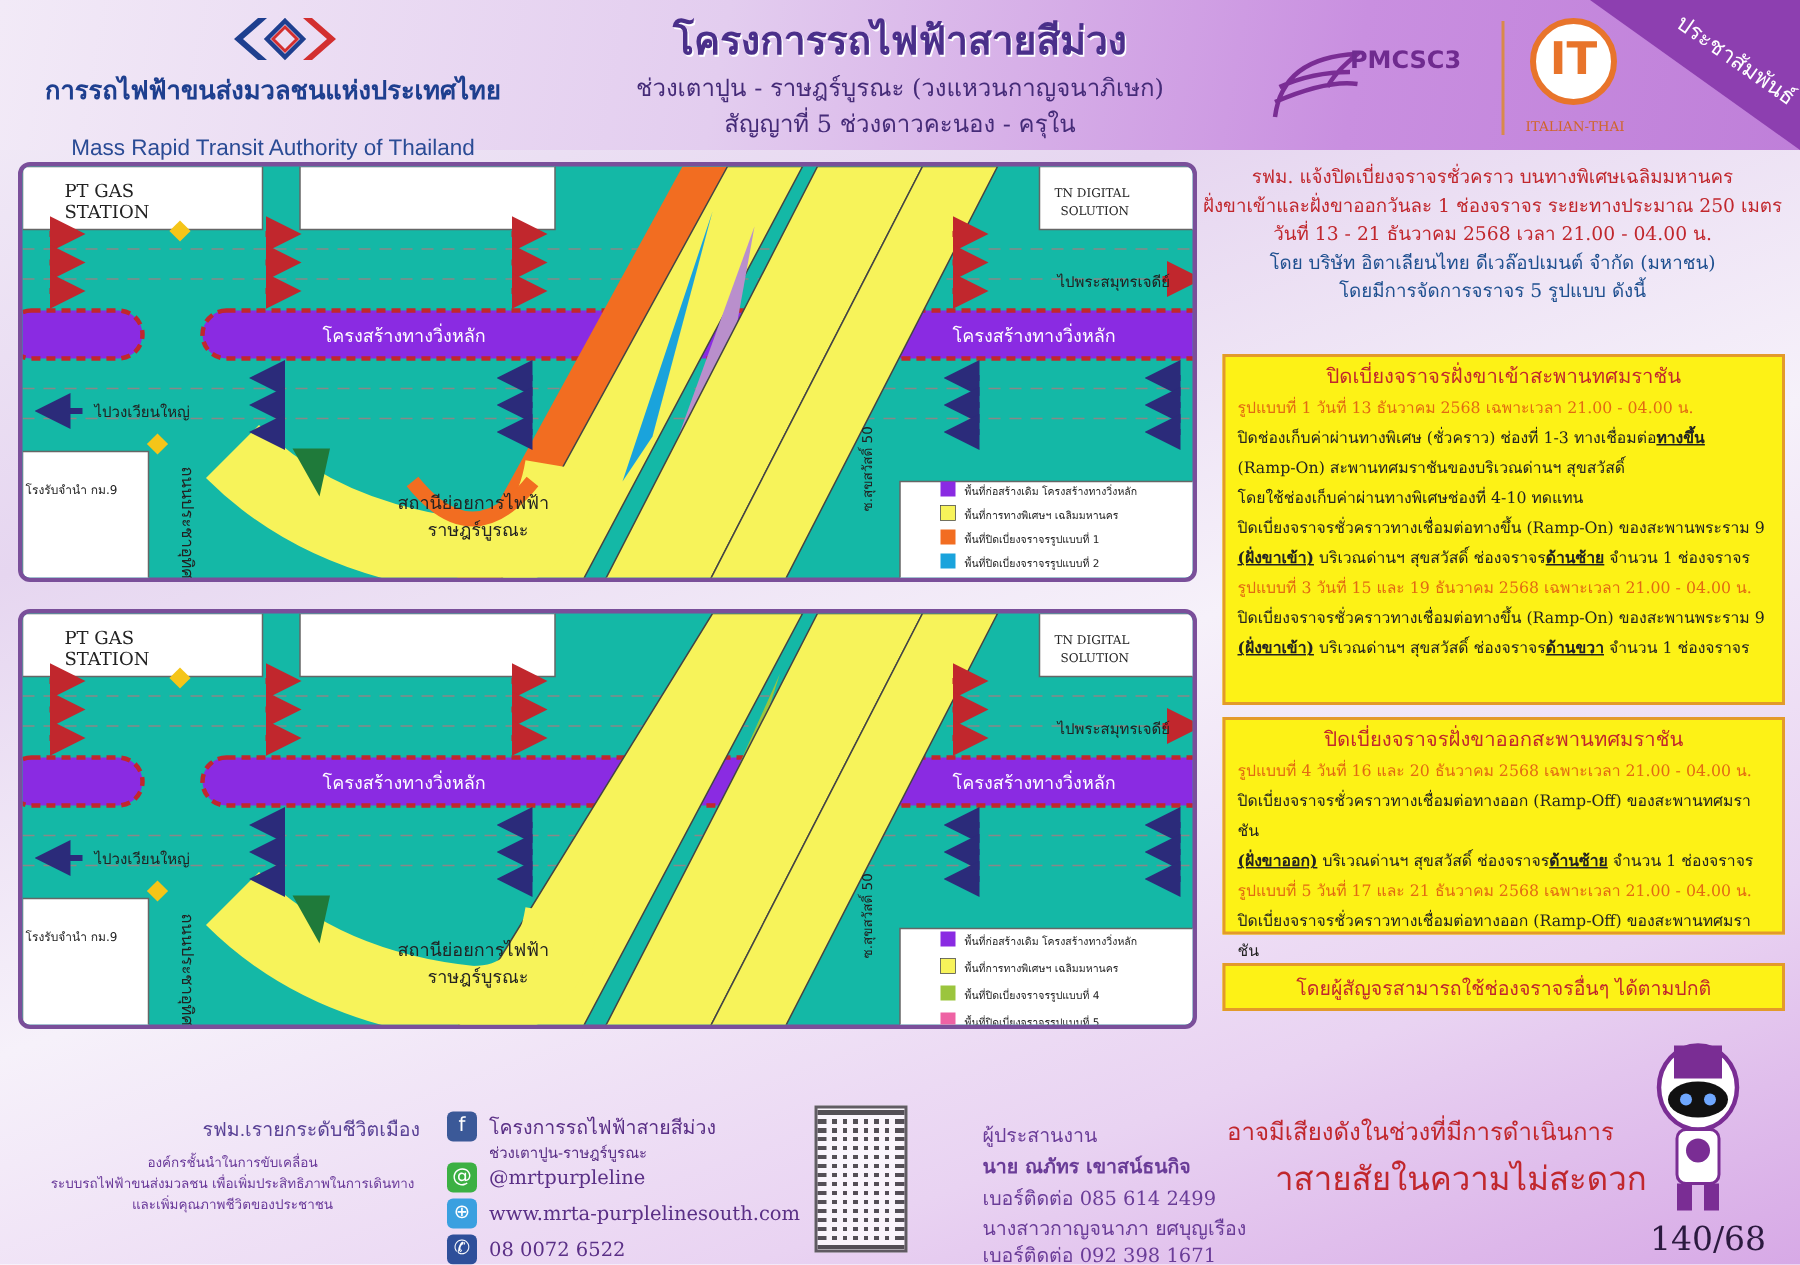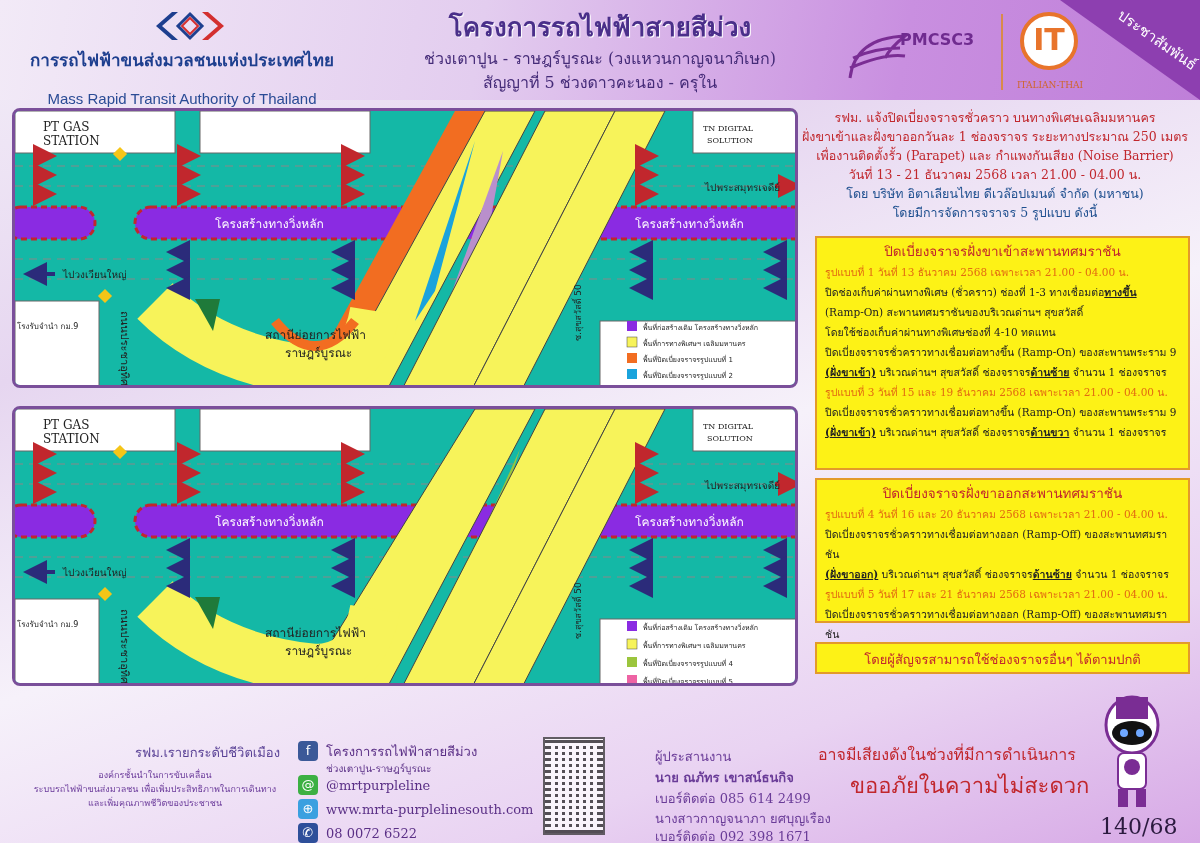--- a/index.html
+++ b/index.html
@@ -269,21 +269,20 @@
         <text x="628" y="257" font-size="7" fill="#222" font-family="DejaVu Sans, sans-serif">พื้นที่ปิดเบี่ยงจราจรรูปแบบที่ 4</text>
       <rect x="612" y="266" width="10" height="10" fill="#ee63a4"></rect>
         <text x="628" y="275" font-size="7" fill="#222" font-family="DejaVu Sans, sans-serif">พื้นที่ปิดเบี่ยงจราจรรูปแบบที่ 5</text>
     </g>
   </svg>
 </div>
 
 <div class="notice">
   <div class="red">รฟม. แจ้งปิดเบี่ยงจราจรชั่วคราว บนทางพิเศษเฉลิมมหานคร</div>
   <div class="red">ฝั่งขาเข้าและฝั่งขาออกวันละ 1 ช่องจราจร ระยะทางประมาณ 250 เมตร</div>
-  <div class="red">เพื่องานติดตั้งรั้ว (Parapet) และ กำแพงกันเสียง (Noise Barrier)</div>
   <div class="red">วันที่ 13 - 21 ธันวาคม 2568 เวลา 21.00 - 04.00 น.</div>
   <div class="blue">โดย บริษัท อิตาเลียนไทย ดีเวล๊อปเมนต์ จำกัด (มหาชน)</div>
   <div class="blue">โดยมีการจัดการจราจร 5 รูปแบบ ดังนี้</div>
 </div>
 
 <div class="ybox ybox1">
   <h3>ปิดเบี่ยงจราจรฝั่งขาเข้าสะพานทศมราชัน</h3>
   <div class="o">รูปแบบที่ 1 วันที่ 13 ธันวาคม 2568 เฉพาะเวลา 21.00 - 04.00 น.</div>
   <div class="k"><span>ปิดช่องเก็บค่าผ่านทางพิเศษ (ชั่วคราว) ช่องที่ 1-3 ทางเชื่อมต่อ</span><b><u>ทางขึ้น</u></b></div>
   <div class="k">(Ramp-On) สะพานทศมราชันของบริเวณด่านฯ สุขสวัสดิ์</div>
@@ -336,21 +335,21 @@
 
 <div class="qr"></div>
 
 <div class="coord" style="top:746px">ผู้ประสานงาน</div>
 <div class="coord bold" style="top:767px">นาย ณภัทร เขาสน์ธนกิจ</div>
 <div class="coord" style="top:788px">เบอร์ติดต่อ 085 614 2499</div>
 <div class="coord" style="top:808px">นางสาวกาญจนาภา ยศบุญเรือง</div>
 <div class="coord" style="top:828px; top:826px">เบอร์ติดต่อ 092 398 1671</div>
 
 <div class="apology1">อาจมีเสียงดังในช่วงที่มีการดำเนินการ</div>
-<div class="apology2">ขออภัยในความไม่สะดวก</div>
+<div class="apology2">าสายสัยในความไม่สะดวก</div>
 
 <svg class="mascot" viewBox="0 0 68 120">
   <ellipse cx="34" cy="30" rx="26" ry="28" fill="#fff" stroke="#7a2d94" stroke-width="3"></ellipse>
   <rect x="18" y="2" width="32" height="22" fill="#7a2d94"></rect>
   <ellipse cx="34" cy="38" rx="20" ry="12" fill="#111"></ellipse>
   <circle cx="26" cy="38" r="4" fill="#6fa8ff"></circle>
     <circle cx="42" cy="38" r="4" fill="#6fa8ff"></circle>
   <rect x="20" y="58" width="28" height="36" rx="6" fill="#fff" stroke="#7a2d94" stroke-width="2"></rect>
   <circle cx="34" cy="72" r="8" fill="#7a2d94"></circle>
   <rect x="20" y="94" width="10" height="18" fill="#7a2d94"></rect>

